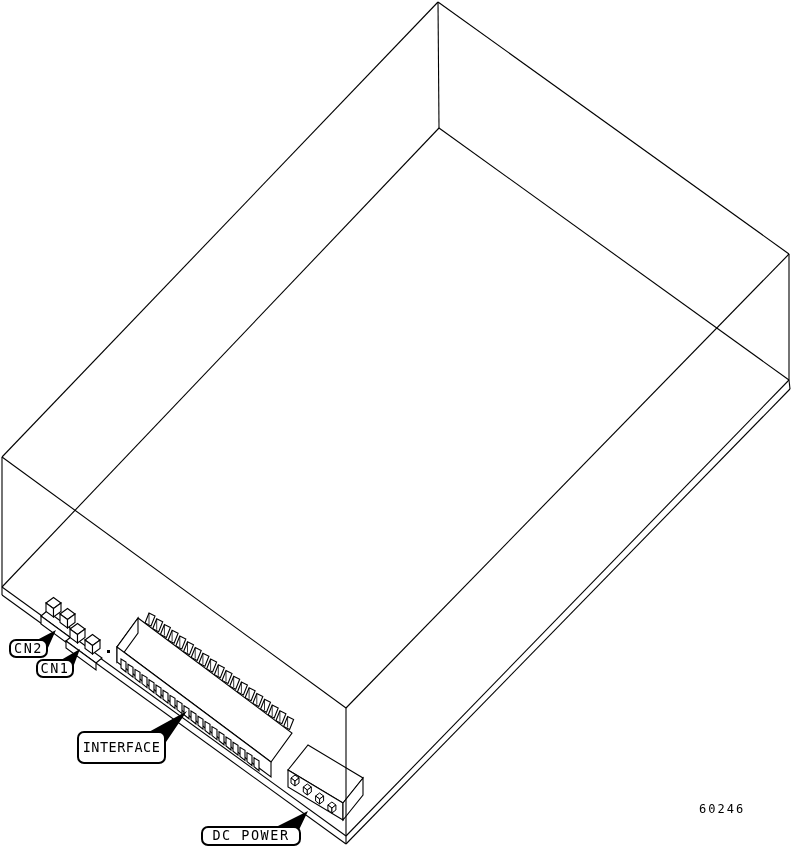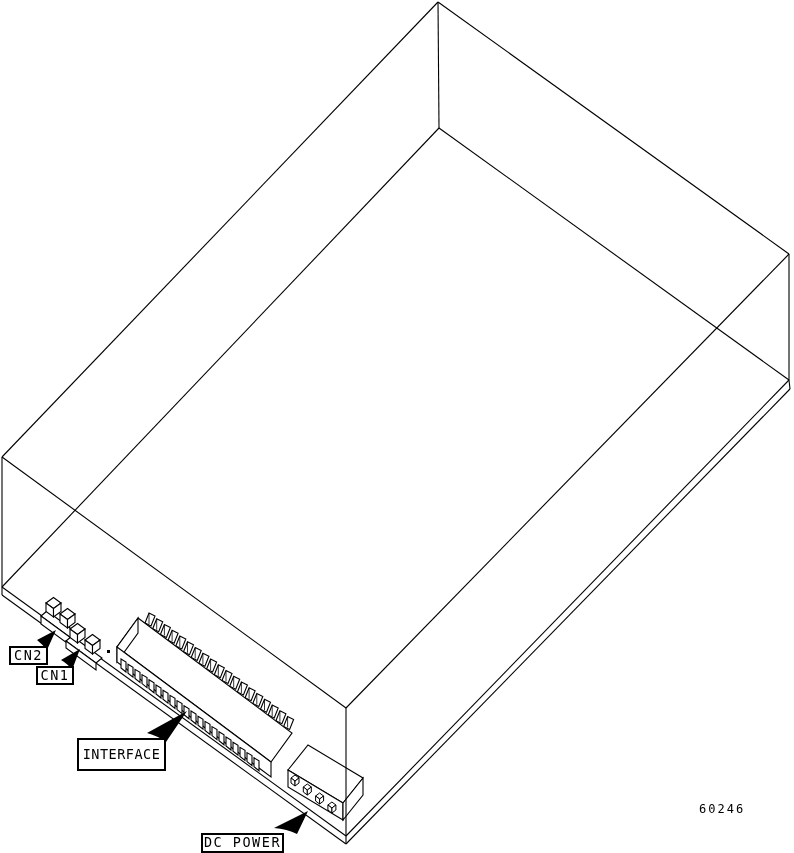--- a/index.html
+++ b/index.html
@@ -1,21 +1,21 @@
 <!DOCTYPE html>
 <html><head>
 <meta charset="utf-8">
 <style>
   html,body{margin:0;padding:0;background:#fff;}
   .canvas{position:relative;width:794px;height:853px;background:#fff;overflow:hidden;
           font-family:"DejaVu Sans Mono", monospace;}
   .canvas svg{position:absolute;left:0;top:0;}
   .callout{position:absolute;box-sizing:border-box;background:#fff;border:2px solid #000;
-           border-radius:0;display:flex;align-items:center;justify-content:center;
-           color:#000;font-size:13.5px;font-weight:500;line-height:1;white-space:pre;z-index:3;margin-top:7px;}
+           border-radius:7px;display:flex;align-items:center;justify-content:center;
+           color:#000;font-size:13.5px;font-weight:500;line-height:1;white-space:pre;z-index:3;}
   .callout.small{letter-spacing:1.5px;}
   .fig-number{position:absolute;color:#000;font-size:12px;letter-spacing:2px;z-index:3;}
   
   .wire line, .wire path{stroke:#000;stroke-width:1.1;fill:none;}
   .leader{fill:#000;stroke:none;}
 </style>
 </head>
 <body>
 
 <div class="canvas">
@@ -162,18 +162,18 @@
   </div>
 
   <div class="callout small" style="left:36px;top:659px;width:38px;height:19px;">
     <span>CN1</span>
   </div>
 
   <div class="callout" style="left:77px;top:731px;width:89px;height:33px;letter-spacing:0.5px;">
     <span>INTERFACE</span>
   </div>
 
-  <div class="callout" style="left:201px;top:826px;width:83px;height:20px;letter-spacing:1.5px;">
+  <div class="callout" style="left:201px;top:826px;width:100px;height:20px;letter-spacing:1.5px;">
     <span>DC POWER</span>
   </div>
 
   <div class="fig-number" style="left:699px;top:802px;">60246</div>
 </div>
 
 </body></html>

